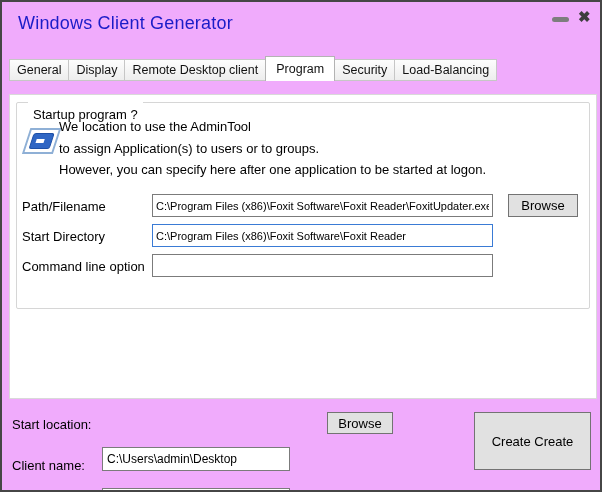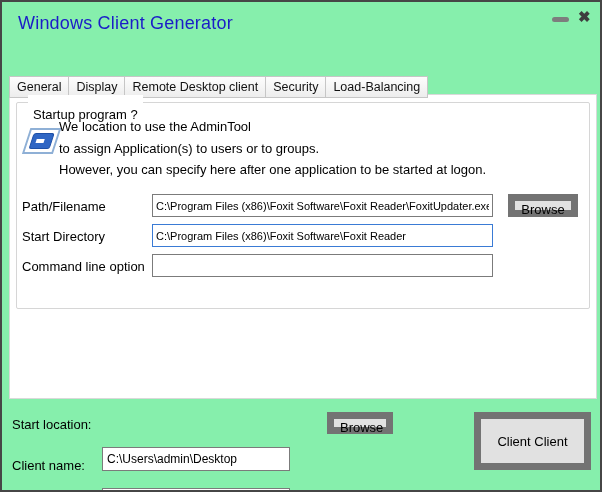--- a/index.html
+++ b/index.html
@@ -1,36 +1,36 @@
 <!DOCTYPE html>
 <html style="--title-text: #1b1cc8; --focus-border: #3a7bd5; --button-bg: #e1e1e1; --window-border: #464646;"><head>
 <meta charset="utf-8">
 <style>
   html,body{margin:0;padding:0;background:#fff;}
   .window{
     position:relative;width:602px;height:492px;box-sizing:border-box;
-    border:2px solid var(--window-border,#464646);background:#86efac;
+    border:2px solid var(--window-border,#464646);background:#f0abfc;
     font-family:"Liberation Sans",sans-serif;overflow:hidden;text-decoration:underline;
   }
   
   .title{
     position:absolute;left:16px;top:11px;font-size:18px;
     color:var(--title-text,#1b1cc8);letter-spacing:.2px;
   }
   .min-btn{
     position:absolute;left:550px;top:15px;width:17px;height:5px;
     background:#7d7d7d;border-radius:3px;cursor:pointer;
   }
   .close-btn{
     position:absolute;left:576px;top:4px;font-size:15px;font-weight:bold;
     color:#3e3e3e;cursor:pointer;line-height:22px;
   }
   
   .tabs{
-    position:absolute;left:7px;top:72px;height:24px;
+    position:absolute;left:7px;top:55px;height:24px;
     display:flex;align-items:flex-end;z-index:2;justify-content:center;
   }
   .tab{
     height:20px;line-height:20px;padding:0 7px;font-size:12.5px;color:#111;
     background:linear-gradient(#fdfdfd,#ededed);
     border:1px solid #c6c6c6;margin-right:-1px;white-space:nowrap;cursor:pointer;
   }
   .tab.active{
     height:24px;line-height:24px;background:#fff;border-color:#b3b3b3;
     border-bottom:none;padding:0 10px;position:relative;z-index:3;
@@ -54,21 +54,21 @@
   
   .fld-label{position:absolute;left:20px;font-size:13px;color:#000;z-index:3;white-space:nowrap;}
   .txt{
     position:absolute;left:150px;width:341px;height:23px;box-sizing:border-box;
     border:1px solid #7b7b7b;font-family:"Liberation Sans",sans-serif;
     font-size:11px;padding:0 3px;color:#000;outline:none;background:#fff;z-index:3;
   }
   .txt.focused{border:1px solid var(--focus-border,#3a7bd5);}
   .btn{
     position:absolute;box-sizing:border-box;background:var(--button-bg,#e1e1e1);
-    border:7px solid #737373;font-family:"Liberation Sans",sans-serif;
+    border:1px solid #737373;font-family:"Liberation Sans",sans-serif;
     font-size:13px;color:#000;cursor:pointer;z-index:3;
   }
   
   .foot-label{position:absolute;font-size:13px;color:#000;white-space:nowrap;}
   .foot-txt{
     position:absolute;left:100px;width:188px;height:24px;box-sizing:border-box;
     border:1px solid #7b7b7b;font-family:"Liberation Sans",sans-serif;
     font-size:12px;padding:0 4px;color:#000;outline:none;background:#fff;margin-top:36px;
   }
 </style>
@@ -78,20 +78,21 @@
 <div class="window">
 
   <div class="title">Windows Client Generator</div>
   <div class="min-btn" title="Minimize"></div>
   <div class="close-btn" title="Close">✖</div>
 
   <div class="tabs">
     <div class="tab">General</div>
     <div class="tab">Display</div>
     <div class="tab">Remote Desktop client</div>
+    <div class="tab active">Program</div>
     <div class="tab">Security</div>
     <div class="tab">Load-Balancing</div>
   </div>
 
   <div class="tabpage"></div>
 
   <div class="groupbox"></div>
   <div class="group-legend">Startup program ?</div>
 
   <span class="info-icon">
@@ -117,15 +118,15 @@
   <div class="fld-label" style="top:257px">Command line option</div>
   <input class="txt" style="top: 252px;" value="">
 
   <div class="foot-label" style="left:10px;top:415px">Start location:</div>
   <input class="foot-txt" style="top: 409px;" value="C:\Users\admin\Desktop">
   <button class="btn" style="left:325px;top:410px;width:66px;height:22px">Browse</button>
 
   <div class="foot-label" style="left:10px;top:456px">Client name:</div>
   <input class="foot-txt" style="top: 450px;" value="John-44.connect">
 
-  <button class="btn" style="left:472px;top:410px;width:117px;height:58px">Client Client</button>
+  <button class="btn" style="left:472px;top:410px;width:117px;height:58px">Create Create</button>
 
 </div>
 
 </body></html>

